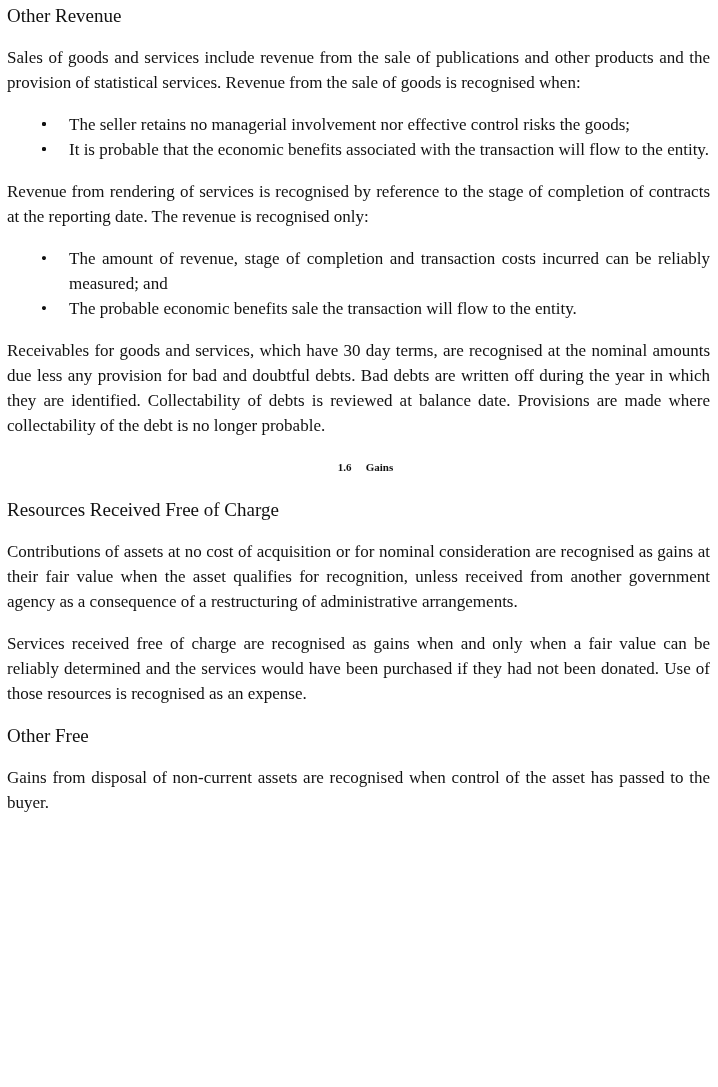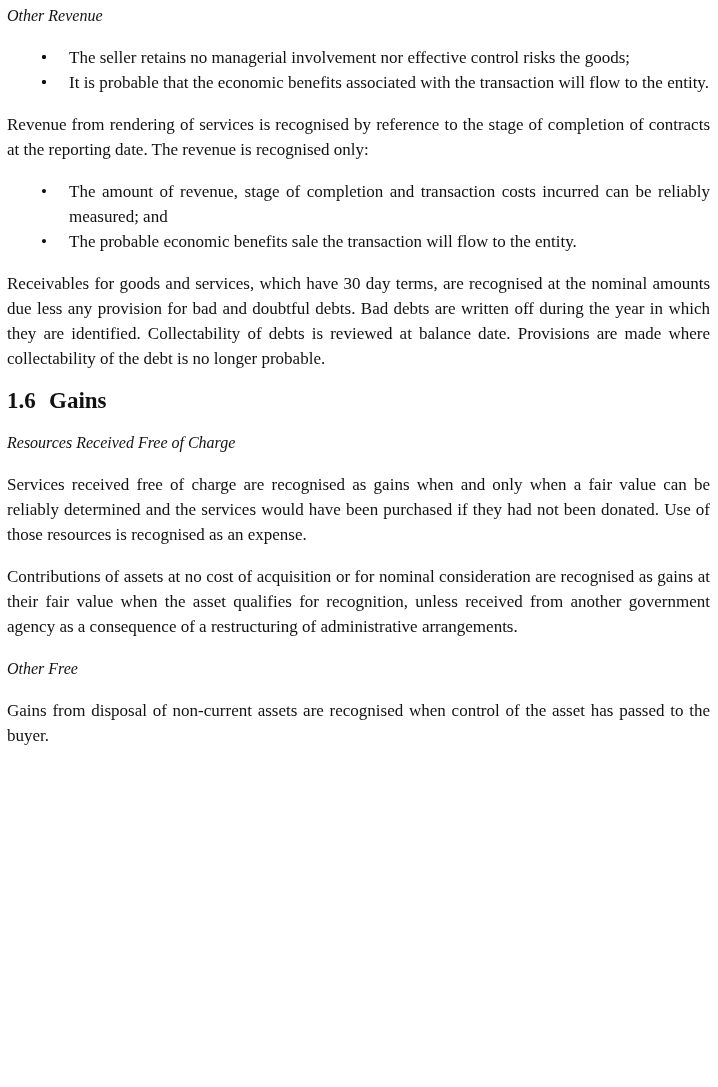--- a/index.html
+++ b/index.html
@@ -19,29 +19,29 @@
     line-height: 25px;
     overflow: hidden;
   }
   .block {
     margin: 0 0 17px 0;
   }
   .para {
     text-align: justify;
   }
   .heading-italic {
-    font-style: italic;
     font-weight: normal;
-    font-size: 16px;
+    font-size: 19px;
     margin: 0 0 17px 0;
   }
   .heading-bold {
     font-weight: bold;
-    font-size: 23px;
+    font-size: 11px;
     margin: 0 0 17px 0;
+    text-align: center;
   }
   .heading-bold .h-num {
     display: inline-block;
     min-width: 42px;
   }
   ul.bullets {
     list-style: none;
     margin: 0 0 17px 0;
     padding: 0 0 0 62px;
   }
@@ -55,20 +55,21 @@
     top: 0;
   }
 </style>
 </head>
 <body>
 
 <div class="page">
 
   <h3 class="heading-italic block">Other Revenue</h3>
 
+  <p class="para block">Sales of goods and services include revenue from the sale of publications and other products and the provision of statistical services.  Revenue from the sale of goods is recognised when:</p>
 
   <ul class="bullets block">
     <li><span class="bullet-glyph">•</span></li>
     <li><span class="bullet-glyph">•</span><span>The seller retains no managerial involvement nor effective control risks the goods;</span></li>
     <li><span class="bullet-glyph">•</span></li>
     <li><span class="bullet-glyph">•</span><span>It is probable that the economic benefits associated with the transaction will flow to the entity.</span></li>
   </ul>
 
   <p class="para block">Revenue from rendering of services is recognised by reference to the stage of completion of contracts at the reporting date. The revenue is recognised only:</p>
 
@@ -79,21 +80,21 @@
 
 
   <p class="para block">Receivables for goods and services, which have 30 day terms, are recognised at the nominal amounts due less any provision for bad and doubtful debts.  Bad debts are written off during the year in which they are identified.  Collectability of debts is reviewed at balance date.  Provisions are made where collectability of the debt is no longer probable.</p>
 
   <h3 class="heading-bold block">
     <span class="h-num">1.6</span><span>Gains</span>
   </h3>
 
   <h3 class="heading-italic block">Resources Received Free of Charge</h3>
 
+  <p class="para block">Contributions of assets at no cost of acquisition or for nominal consideration are recognised as gains at their fair value when the asset qualifies for recognition, unless received from another government agency as a consequence of a restructuring of administrative arrangements.</p>
+
   <p class="para block">Services received free of charge are recognised as gains when and only when a fair value can be reliably determined and the services would have been purchased if they had not been donated. Use of those resources is recognised as an expense.</p>
-
-  <p class="para block">Contributions of assets at no cost of acquisition or for nominal consideration are recognised as gains at their fair value when the asset qualifies for recognition, unless received from another government agency as a consequence of a restructuring of administrative arrangements.</p>
 
   <h3 class="heading-italic block">Other Free</h3>
 
   <p class="para block">Gains from disposal of non-current assets are recognised when control of the asset has passed to the buyer.</p>
 
 </div>
 
 </body></html>

